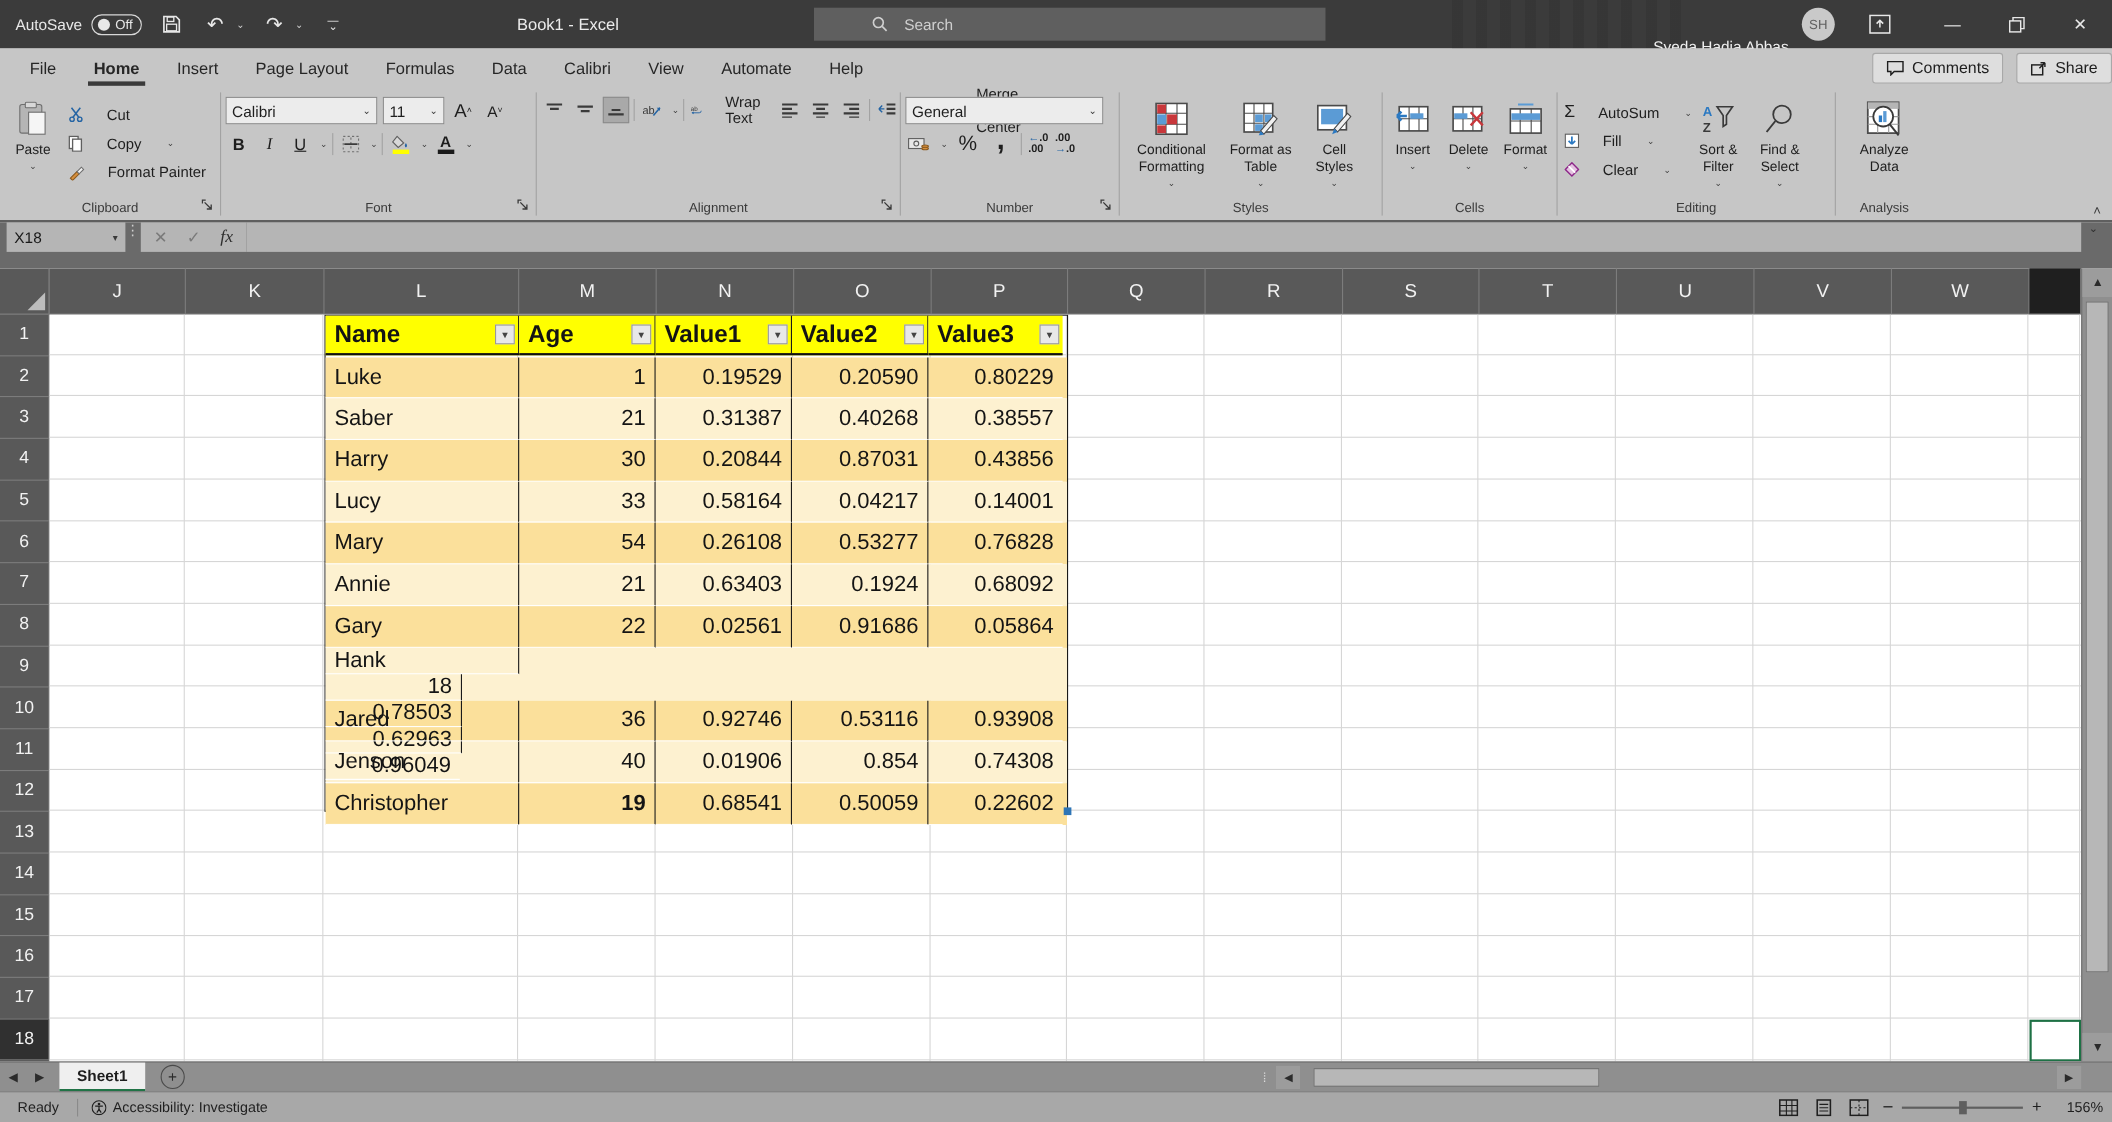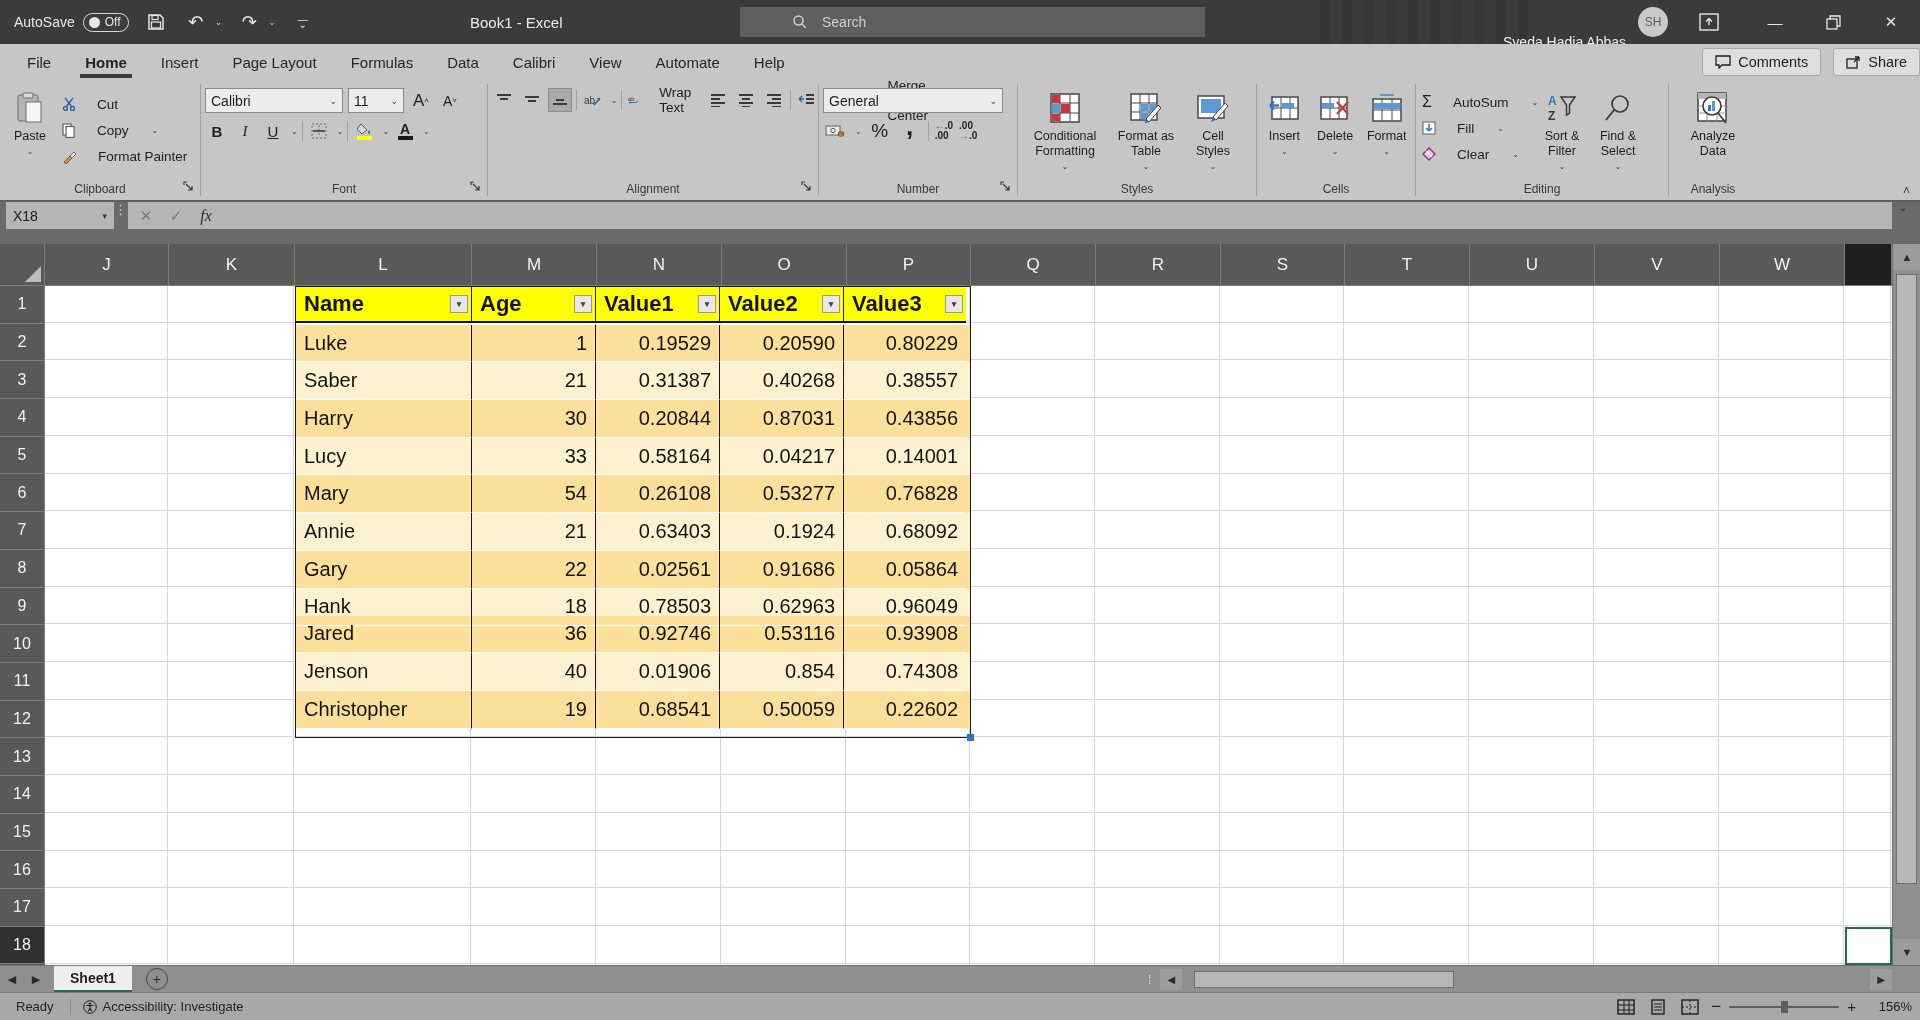--- a/index.html
+++ b/index.html
@@ -807,21 +807,21 @@
             <div class="tcell num" style="width: 124px; height: 37.7px;">0.1924</div>
             <div class="tcell num" style="width: 122px; height: 37.7px;">0.68092</div>
           </div>
           <div class="trow drow band-d" style="height: 37.7px;">
             <div class="tcell" style="width: 176px; height: 37.7px;">Gary</div>
             <div class="tcell num" style="width: 124px; height: 37.7px;">22</div>
             <div class="tcell num" style="width: 124px; height: 37.7px;">0.02561</div>
             <div class="tcell num" style="width: 124px; height: 37.7px;">0.91686</div>
             <div class="tcell num" style="width: 122px; height: 37.7px;">0.05864</div>
           </div>
-          <div class="trow drow band-l" style="height: 27px;">
+          <div class="trow drow band-l" style="height: 48px; flex-direction: column;">
             <div class="tcell" style="width: 176px; height: 37.7px;">Hank</div>
             <div class="tcell num" style="width: 124px; height: 37.7px;">18</div>
             <div class="tcell num" style="width: 124px; height: 37.7px;">0.78503</div>
             <div class="tcell num" style="width: 124px; height: 37.7px;">0.62963</div>
             <div class="tcell num" style="width: 122px; height: 37.7px;">0.96049</div>
           </div>
           <div class="trow drow band-d" style="height: 37.7px;">
             <div class="tcell" style="width: 176px; height: 37.7px;">Jared</div>
             <div class="tcell num" style="width: 124px; height: 37.7px;">36</div>
             <div class="tcell num" style="width: 124px; height: 37.7px;">0.92746</div>
@@ -830,21 +830,21 @@
           </div>
           <div class="trow drow band-l" style="height: 37.7px;">
             <div class="tcell" style="width: 176px; height: 37.7px;">Jenson</div>
             <div class="tcell num" style="width: 124px; height: 37.7px;">40</div>
             <div class="tcell num" style="width: 124px; height: 37.7px;">0.01906</div>
             <div class="tcell num" style="width: 124px; height: 37.7px;">0.854</div>
             <div class="tcell num" style="width: 122px; height: 37.7px;">0.74308</div>
           </div>
           <div class="trow drow band-d" style="height: 37.7px;">
             <div class="tcell" style="width: 176px; height: 37.7px;">Christopher</div>
-            <div class="tcell num" style="width: 124px; height: 37.7px;">19</div>
+            <div class="tcell num" style="width: 124px; height: 37.7px; font-weight: bold;">19</div>
             <div class="tcell num" style="width: 124px; height: 37.7px;">0.68541</div>
             <div class="tcell num" style="width: 124px; height: 37.7px;">0.50059</div>
             <div class="tcell num" style="width: 122px; height: 37.7px;">0.22602</div>
           </div>
         </div>
         <div class="tablehandle" style="left: 922px; top: 448.4px;"></div>
         <div class="selcell" style="left: 1800px; top: 640.9px; width: 47px; height: 37.7px;"></div>
       </div>
     <div class="vscroll">
       <div class="vs-btn">▲</div>

